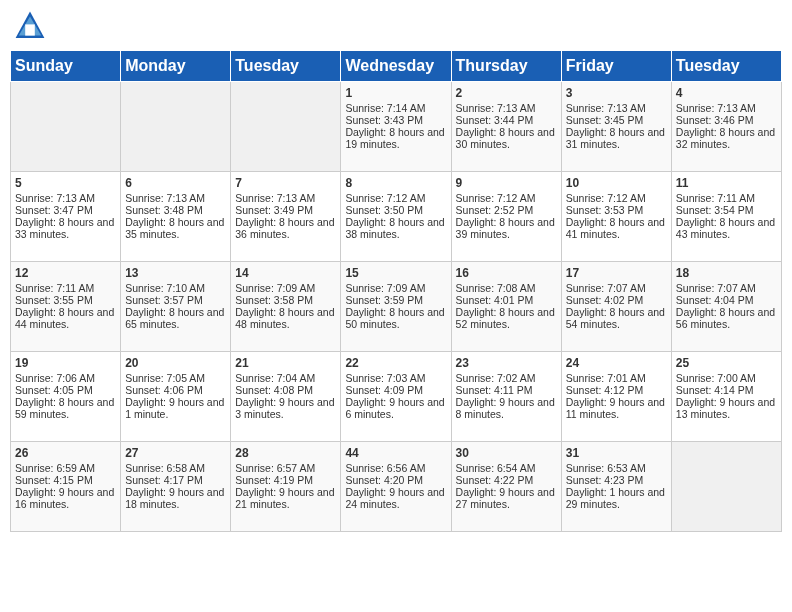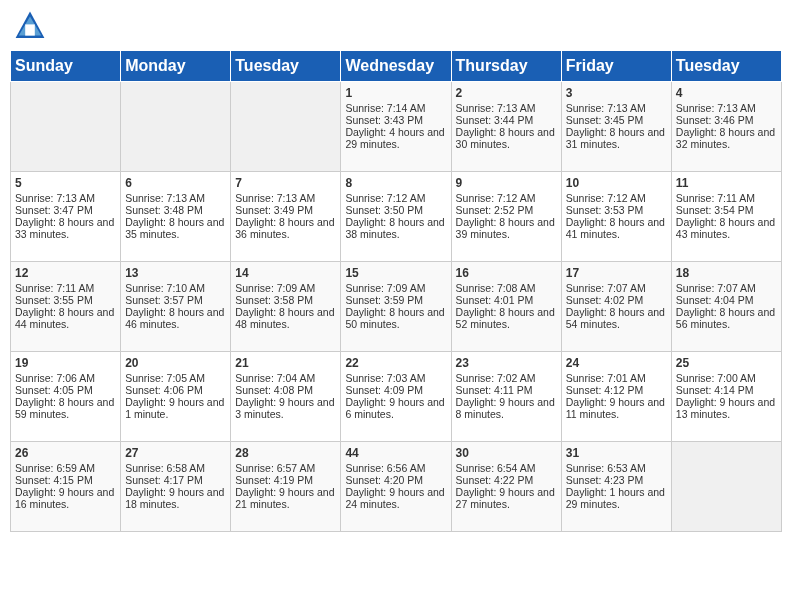--- a/index.html
+++ b/index.html
@@ -128,21 +128,21 @@
   </thead>
   <tbody id="calendar-body">
   <tr>
         <td class="empty-cell"></td>
         <td class="empty-cell"></td>
         <td class="empty-cell"></td>
         <td>
           <span class="day-num">1</span>
           <div>Sunrise: 7:14 AM</div>
           <div>Sunset: 3:43 PM</div>
-          <div>Daylight: 4 hours and 29 minutes.</div>
+          <div>Daylight: 8 hours and 19 minutes.</div>
         </td>
         <td>
           <span class="day-num">2</span>
           <div>Sunrise: 7:13 AM</div>
           <div>Sunset: 3:44 PM</div>
           <div>Daylight: 8 hours and 30 minutes.</div>
         </td>
         <td>
           <span class="day-num">3</span>
           <div>Sunrise: 7:13 AM</div>
@@ -204,21 +204,21 @@
         <td>
           <span class="day-num">12</span>
           <div>Sunrise: 7:11 AM</div>
           <div>Sunset: 3:55 PM</div>
           <div>Daylight: 8 hours and 44 minutes.</div>
         </td>
         <td>
           <span class="day-num">13</span>
           <div>Sunrise: 7:10 AM</div>
           <div>Sunset: 3:57 PM</div>
-          <div>Daylight: 8 hours and 46 minutes.</div>
+          <div>Daylight: 8 hours and 65 minutes.</div>
         </td>
         <td>
           <span class="day-num">14</span>
           <div>Sunrise: 7:09 AM</div>
           <div>Sunset: 3:58 PM</div>
           <div>Daylight: 8 hours and 48 minutes.</div>
         </td>
         <td>
           <span class="day-num">15</span>
           <div>Sunrise: 7:09 AM</div>

